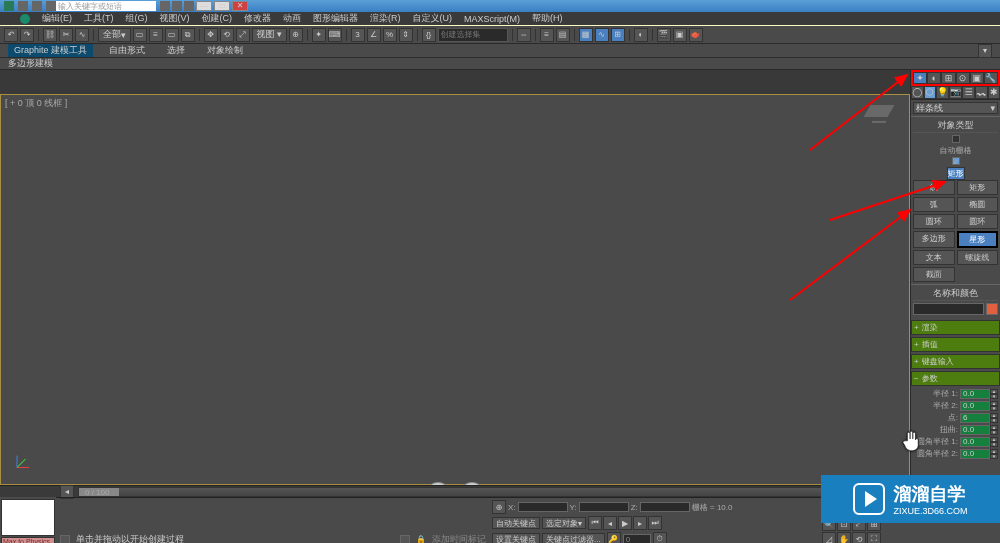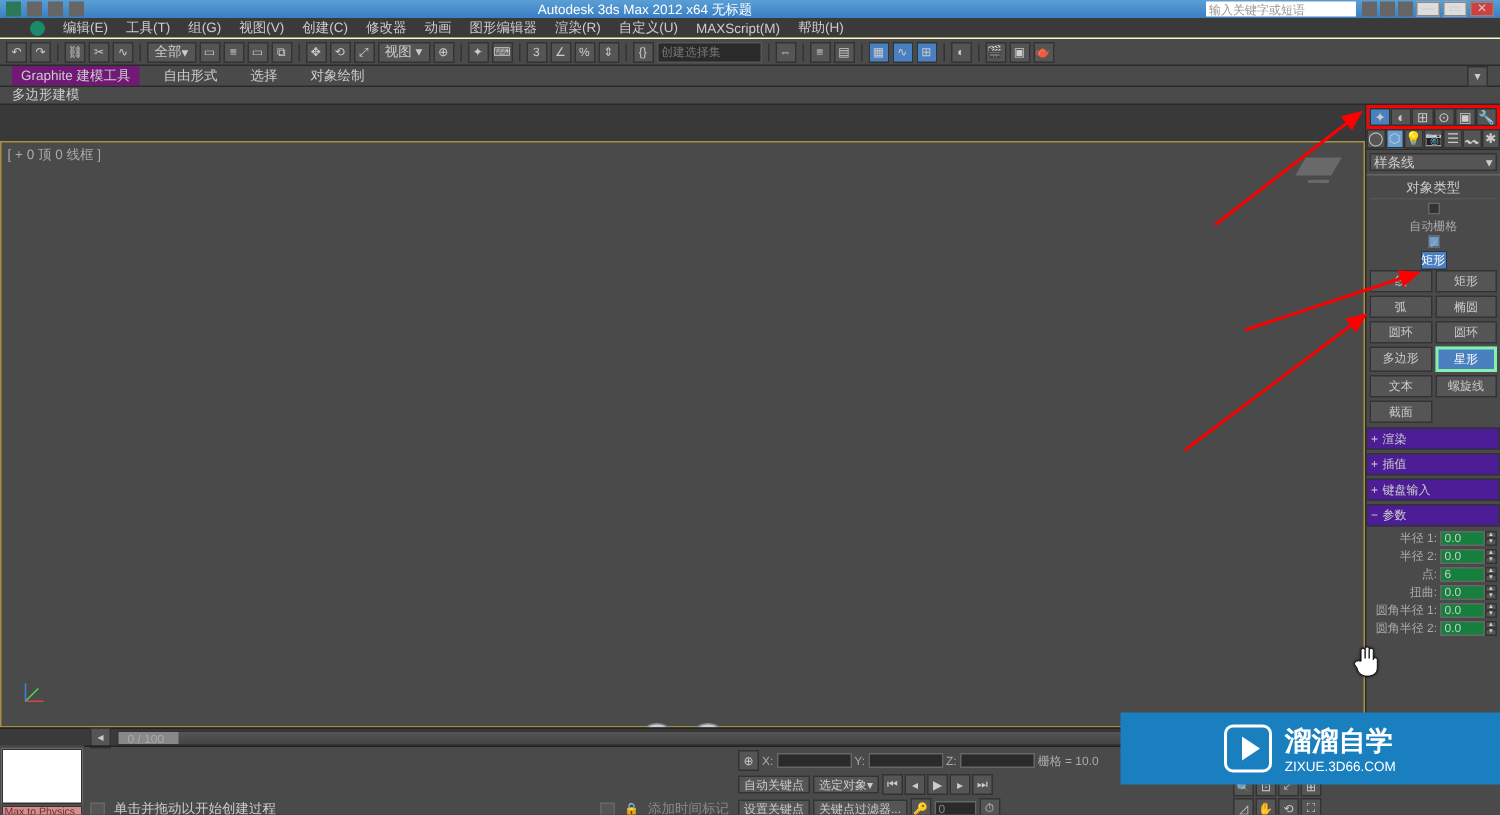--- a/index.html
+++ b/index.html
@@ -22,21 +22,21 @@
 
 .toolbar { height: 18px; background: #4a4a4a; border-bottom: 1px solid #2a2a2a; display: flex; align-items: center; padding: 0 4px; gap: 2px; }
 .tbtn { width: 14px; height: 14px; background: #555; border: 1px solid #333; display: inline-flex; align-items: center; justify-content: center; cursor: pointer; font-size: 8px; color: #ccc; }
 .tsep { width: 1px; height: 12px; background: #333; margin: 0 2px; }
 .tdrop { background: #555; border: 1px solid #333; font-size: 9px; padding: 0 4px; height: 14px; display: inline-flex; align-items: center; color: #ccc; }
 .tsearch { width: 70px; height: 14px; background: #2a2a2a; border: 1px solid #555; font-size: 8px; color: #ccc; padding: 0 2px; }
 
 
 .ribbon { height: 14px; background: #4a4a4a; border-bottom: 1px solid #2a2a2a; display: flex; align-items: center; padding: 0 8px; gap: 10px; }
 .ribbon-tab { font-size: 9px; color: #ccc; padding: 0 6px; cursor: pointer; }
-.ribbon-tab.active { background: #701a75; }
+.ribbon-tab.active { background: #0c4a6e; }
 
 
 .subribbon { height: 12px; background: #4a4a4a; border-bottom: 1px solid #2a2a2a; font-size: 9px; padding: 0 8px; color: #ccc; display: flex; align-items: center; }
 
 
 .main { display: flex; height: calc(543px - 12px - 14px - 18px - 14px - 12px - 58px); }
 .viewport-area { position: relative; flex: 1; background: #4a4a4a; border: 1px solid #a89040; margin-top: 24px; }
 .viewport-label { position: absolute; top: 2px; left: 4px; color: #aaa; font-size: 9px; }
 .viewport-cube { position: absolute; top: 10px; right: 10px; width: 40px; height: 30px; opacity: .5; }
 .cube-top { width: 24px; height: 12px; background: #888; transform: skewX(-30deg); margin-left: 8px; }
@@ -55,25 +55,25 @@
 .cp-sub .sub { flex: 1; background: #555; border: 1px solid #333; cursor: pointer; font-size: 9px; text-align: center; }
 .cp-sub .sub.active { background: #6a9fd4; }
 .cp-drop { margin: 2px; height: 12px; background: #555; border: 1px solid #333; font-size: 9px; padding: 0 2px; color: #ccc; display: flex; align-items: center; justify-content: space-between; }
 .cp-section { border-top: 1px solid #666; padding: 2px; }
 .cp-section-title { font-size: 9px; text-align: center; color: #ccc; margin-bottom: 2px; border-bottom: 1px solid #555; }
 .cp-check { display: flex; align-items: center; justify-content: center; gap: 2px; font-size: 8px; color: #aaa; flex-direction: column; }
 .cp-check .box { width: 8px; height: 8px; background: #333; border: 1px solid #666; }
 .cp-grid { display: grid; grid-template-columns: 1fr 1fr; gap: 2px; }
 .cp-btn { background: #555; border: 1px solid #333; font-size: 8px; text-align: center; padding: 1px 0; color: #ccc; cursor: pointer; }
 .cp-btn.active { background: #4a80bf; color: #fff; }
-.cp-btn.hl { border: 2px solid #86efac; background: #4a80bf; color: #fff; }
+.cp-btn.hl { border: 2px solid #000000; background: #4a80bf; color: #fff; }
 .cp-name-row { display: flex; gap: 2px; margin: 2px 0; }
 .cp-name-input { flex: 1; height: 12px; background: #2a2a2a; border: 1px solid #666; }
 .cp-color { width: 12px; height: 12px; background: #e06040; border: 1px solid #666; }
-.cp-rollout { display: flex; align-items: center; font-size: 8px; padding: 1px 2px; background: #4c1d95; border: 1px solid #333; margin: 1px 0; cursor: pointer; }
+.cp-rollout { display: flex; align-items: center; font-size: 8px; padding: 1px 2px; background: #4d7c0f; border: 1px solid #333; margin: 1px 0; cursor: pointer; }
 .cp-rollout::before { content: "+"; margin-right: 3px; color: #ccc; }
 .cp-rollout.open::before { content: "−"; }
 .spinner-row { display: flex; align-items: center; justify-content: space-between; font-size: 8px; margin: 1px 0; }
 .spinner-row .lbl { color: #aaa; flex: 1; text-align: right; padding-right: 2px; }
 .spinner-input { width: 30px; height: 10px; background: #15803d; border: 1px solid #666; font-size: 8px; color: #ccc; padding: 0 2px; }
 .spinner-arrows { width: 8px; display: flex; flex-direction: column; }
 .spinner-arrows span { height: 5px; background: #555; border: 1px solid #333; font-size: 5px; line-height: 3px; text-align: center; cursor: pointer; }
 
 
 .bottom { position: absolute; bottom: 0; left: 0; right: 0; height: 58px; background: #4a4a4a; display: flex; flex-direction: column; }
@@ -105,41 +105,40 @@
 .auto-key .ak { background:#555; border:1px solid #333; font-size:8px; padding:0 3px; height:12px; display:flex; align-items:center; cursor:pointer;}
 
 
 .arrow { position: absolute; pointer-events: none; }
 
 
 .vp-handles { position:absolute; bottom:-12px; left:50%; transform:translateX(-50%); display:flex; gap:14px; }
 .vp-handles .h { width:20px; height:14px; background:#d0d0d0; border-radius:50% 50% 0 0; border:1px solid #888; }
 
 
-.watermark { position: absolute; right: 0; bottom: 20px; width: 253px; height: 48px; background: #1a7fbf; display: flex; align-items: center; justify-content: center; gap: 8px; color: #fff; }
+.watermark { position: absolute; right: 0; bottom: 20px; width: 179px; height: 48px; background: #1a7fbf; display: flex; align-items: center; justify-content: center; gap: 8px; color: #fff; }
 .watermark .play { width: 32px; height: 32px; border: 2px solid #fff; border-radius: 6px; display: flex; align-items: center; justify-content: center; }
 .watermark .play::after { content: ""; border-left: 12px solid #fff; border-top: 8px solid transparent; border-bottom: 8px solid transparent; margin-left: 3px; }
 .watermark .txt { display: flex; flex-direction: column; }
 .watermark .cn { font-size: 18px; font-weight: bold; }
 .watermark .en { font-size: 9px; }
 
 .hand-cursor { position: absolute; width: 18px; height: 22px; }
 .hand-cursor svg { filter: drop-shadow(0 0 1px #000); }
 </style>
 </head>
 <body>
 
 <div class="titlebar">
   <div class="titlebar-left">
     <span class="ticon" style="background:#2a7a5a;"></span>
     <span class="ticon"></span>
     <span class="ticon"></span>
     <span class="ticon"></span>
   </div>
-  <div class="titlebar-center">Autodesk 3ds Max  2012 x64   无标题</div>
   <div class="titlebar-search">输入关键字或短语</div>
   <div class="titlebar-right">
     <span class="ticon"></span>
     <span class="ticon"></span>
     <span class="ticon"></span>
     <span class="winbtn">—</span>
     <span class="winbtn">▭</span>
     <span class="winbtn close">✕</span>
   </div>
 </div>
@@ -278,20 +277,27 @@
           <div class="cp-btn">圆环</div>
           <div class="cp-btn">圆环</div>
           <div class="cp-btn">多边形</div>
           <div class="cp-btn hl">星形</div>
           <div class="cp-btn">文本</div>
           <div class="cp-btn">螺旋线</div>
           <div class="cp-btn">截面</div>
         </div>
     </div>
 
+    <div class="cp-section">
+      <div class="cp-section-title">名称和颜色</div>
+      <div class="cp-name-row">
+        <div class="cp-name-input"></div>
+        <div class="cp-color"></div>
+      </div>
+    </div>
 
     <div class="cp-rollout">渲染</div>
     <div class="cp-rollout">插值</div>
     <div class="cp-rollout">键盘输入</div>
     <div class="cp-rollout open">参数</div>
     <div id="spinners" style="padding:0 2px;">
         <div class="spinner-row">
           <span class="lbl">半径 1:</span>
     <input class="spinner-input" value="0.0" style="">
     <span class="spinner-arrows">

